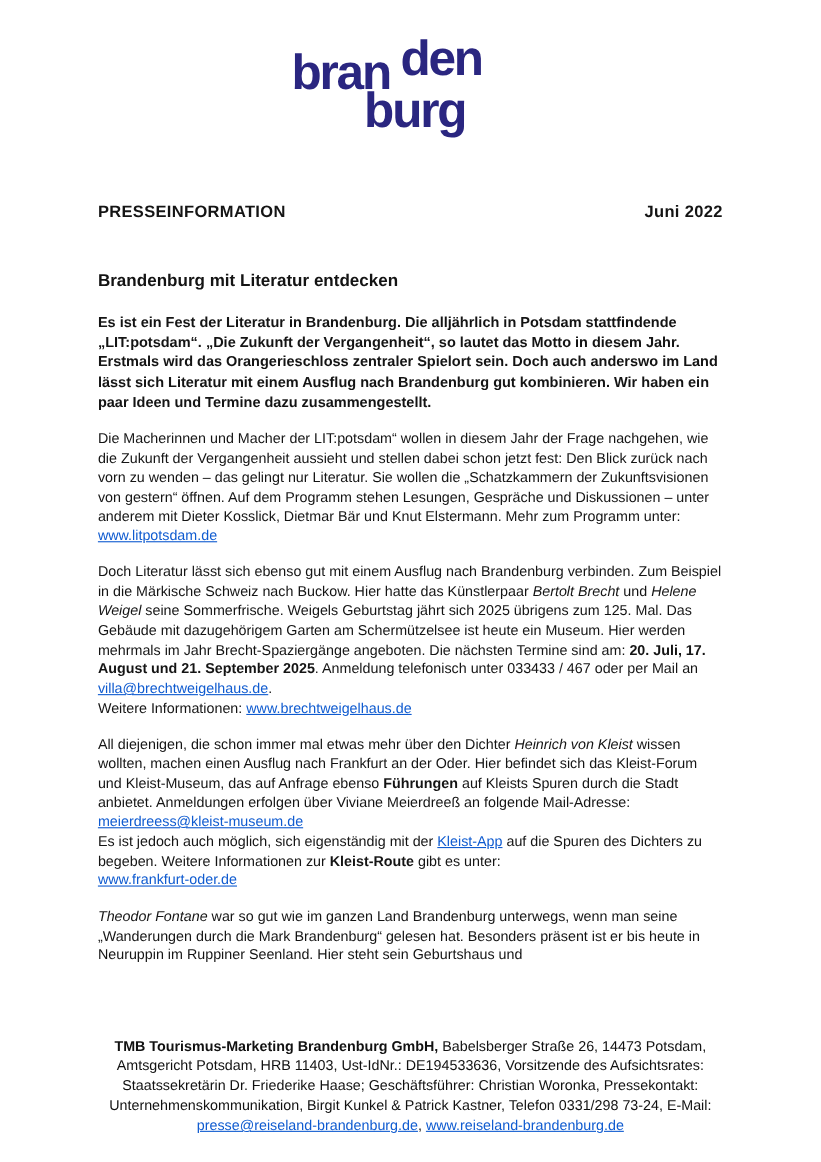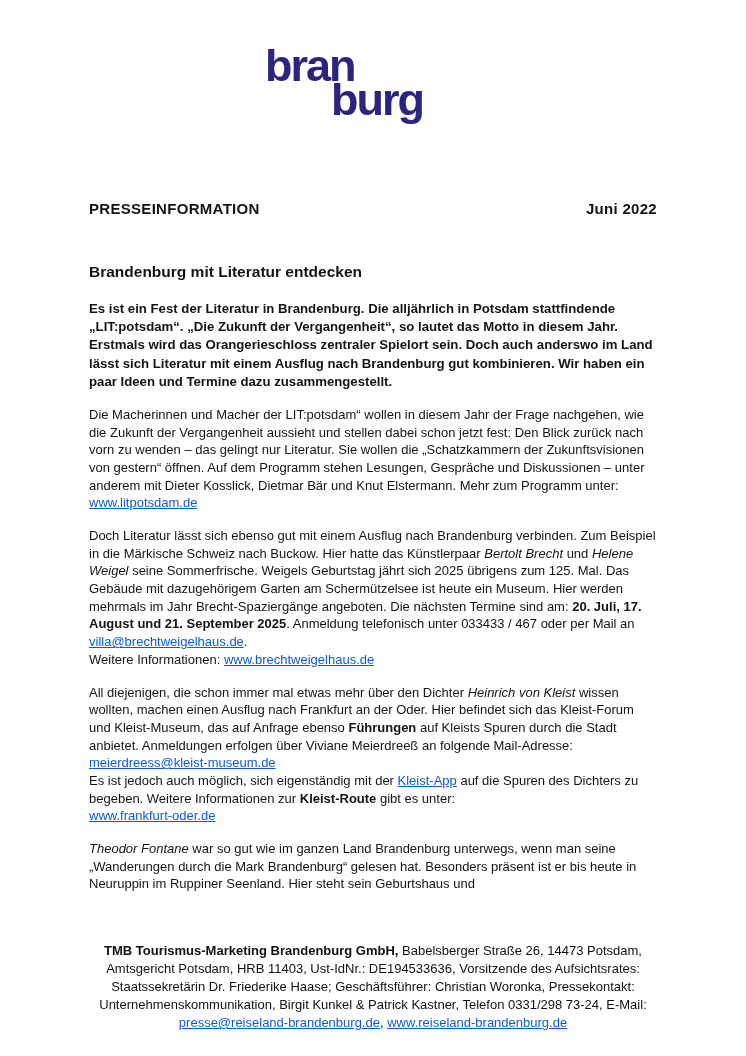--- a/index.html
+++ b/index.html
@@ -1,21 +1,21 @@
 <!DOCTYPE html>
 <html lang="de" style="--logo-color: #2a2680; --link-color: #0f5bd0; --text-color: #141414;"><head>
 <meta charset="utf-8">
 <style>
   * { margin:0; padding:0; box-sizing:border-box; }
   :root { --logo-color:#2a2680; --link-color:#0f5bd0; --text-color:#141414; }
   html,body { background:#ffffff; }
   .page {
     width:746px; height:1056px; margin:0 auto; background:#fff; overflow:hidden;
     display:flex; flex-direction:column;
-    font-family:"Liberation Sans", sans-serif; color:var(--text-color);gap:16px;
+    font-family:"Liberation Sans", sans-serif; color:var(--text-color);
   }
   .content { padding:0 89px; }
   .logo-wrap { display:flex; justify-content:center; margin-top:30px; }
   .logo {
     position:relative; width:216px; height:98px;
     color:var(--logo-color); font-weight:700; font-size:45px; letter-spacing:-2px;
   }
   .logo span { position:absolute; line-height:1; }
   .logo .p1 { left:0;   top:13px; }
   .logo .p2 { left:99px; top:0; }
@@ -37,20 +37,21 @@
   }
 </style>
 </head>
 <body>
 
 <div class="page">
 
   <div class="logo-wrap">
     <div class="logo">
       <span class="p1">bran</span>
+      <span class="p2">den</span>
       <span class="p3">burg</span>
     </div>
   </div>
 
   <div class="content">
 
     <div class="header-row">
       <span>PRESSEINFORMATION</span>
       <span>Juni 2022</span>
     </div>

